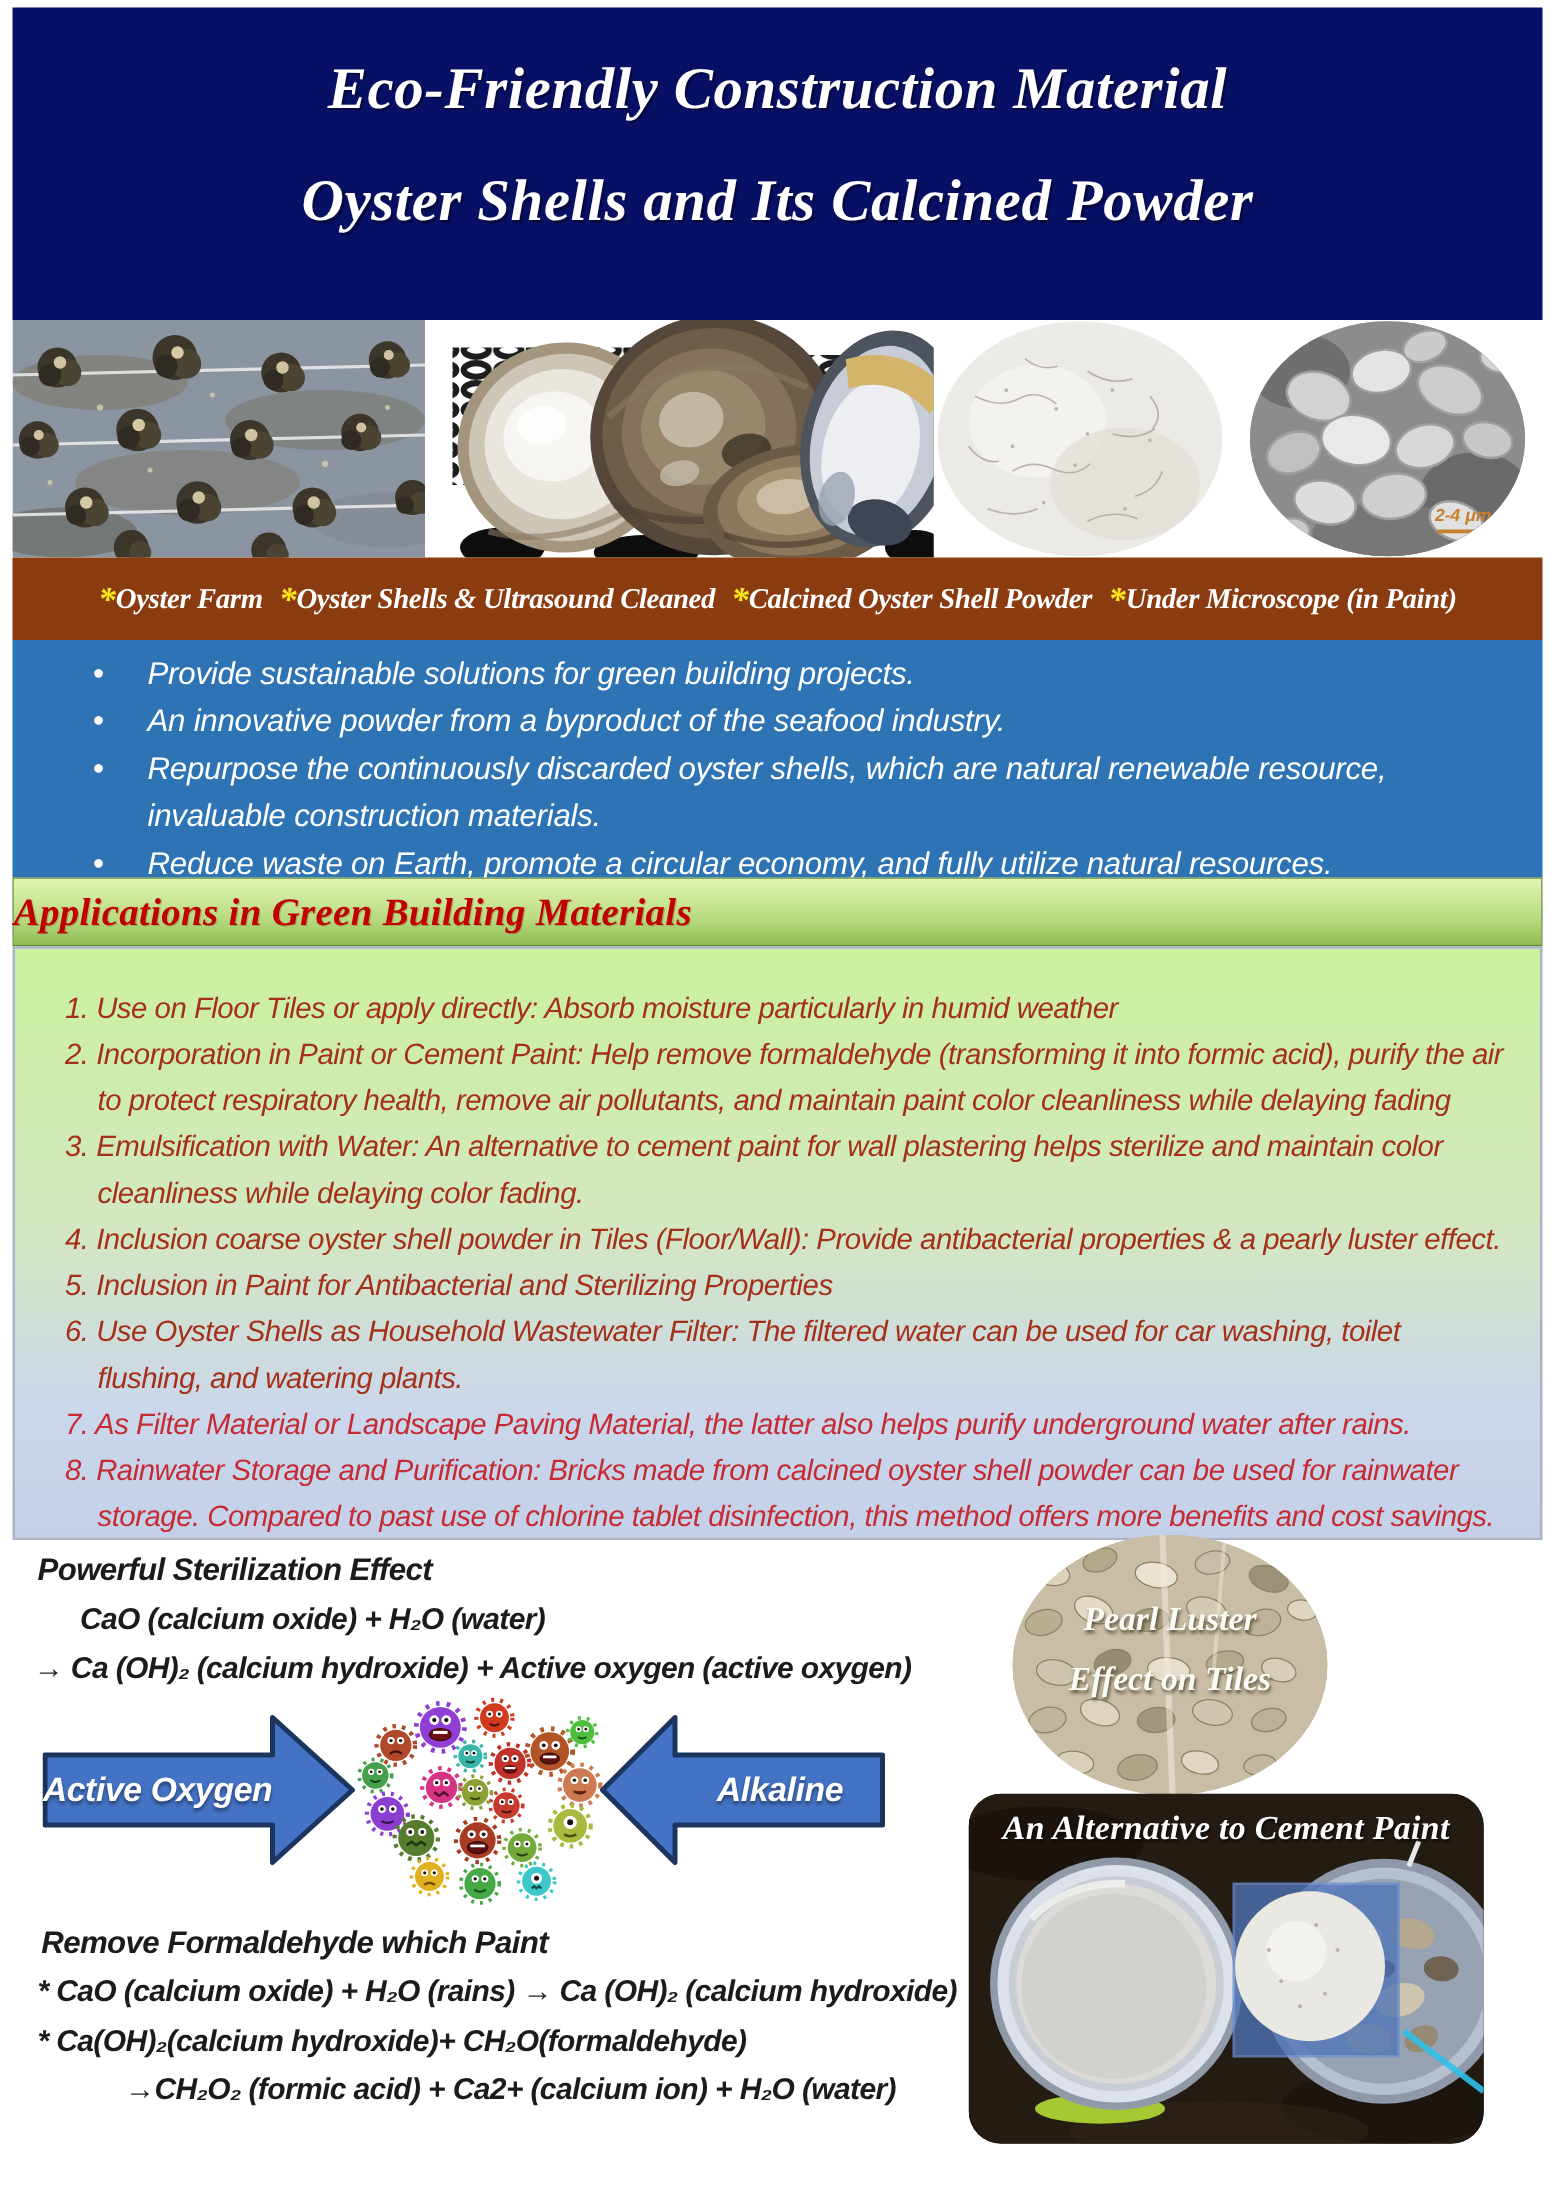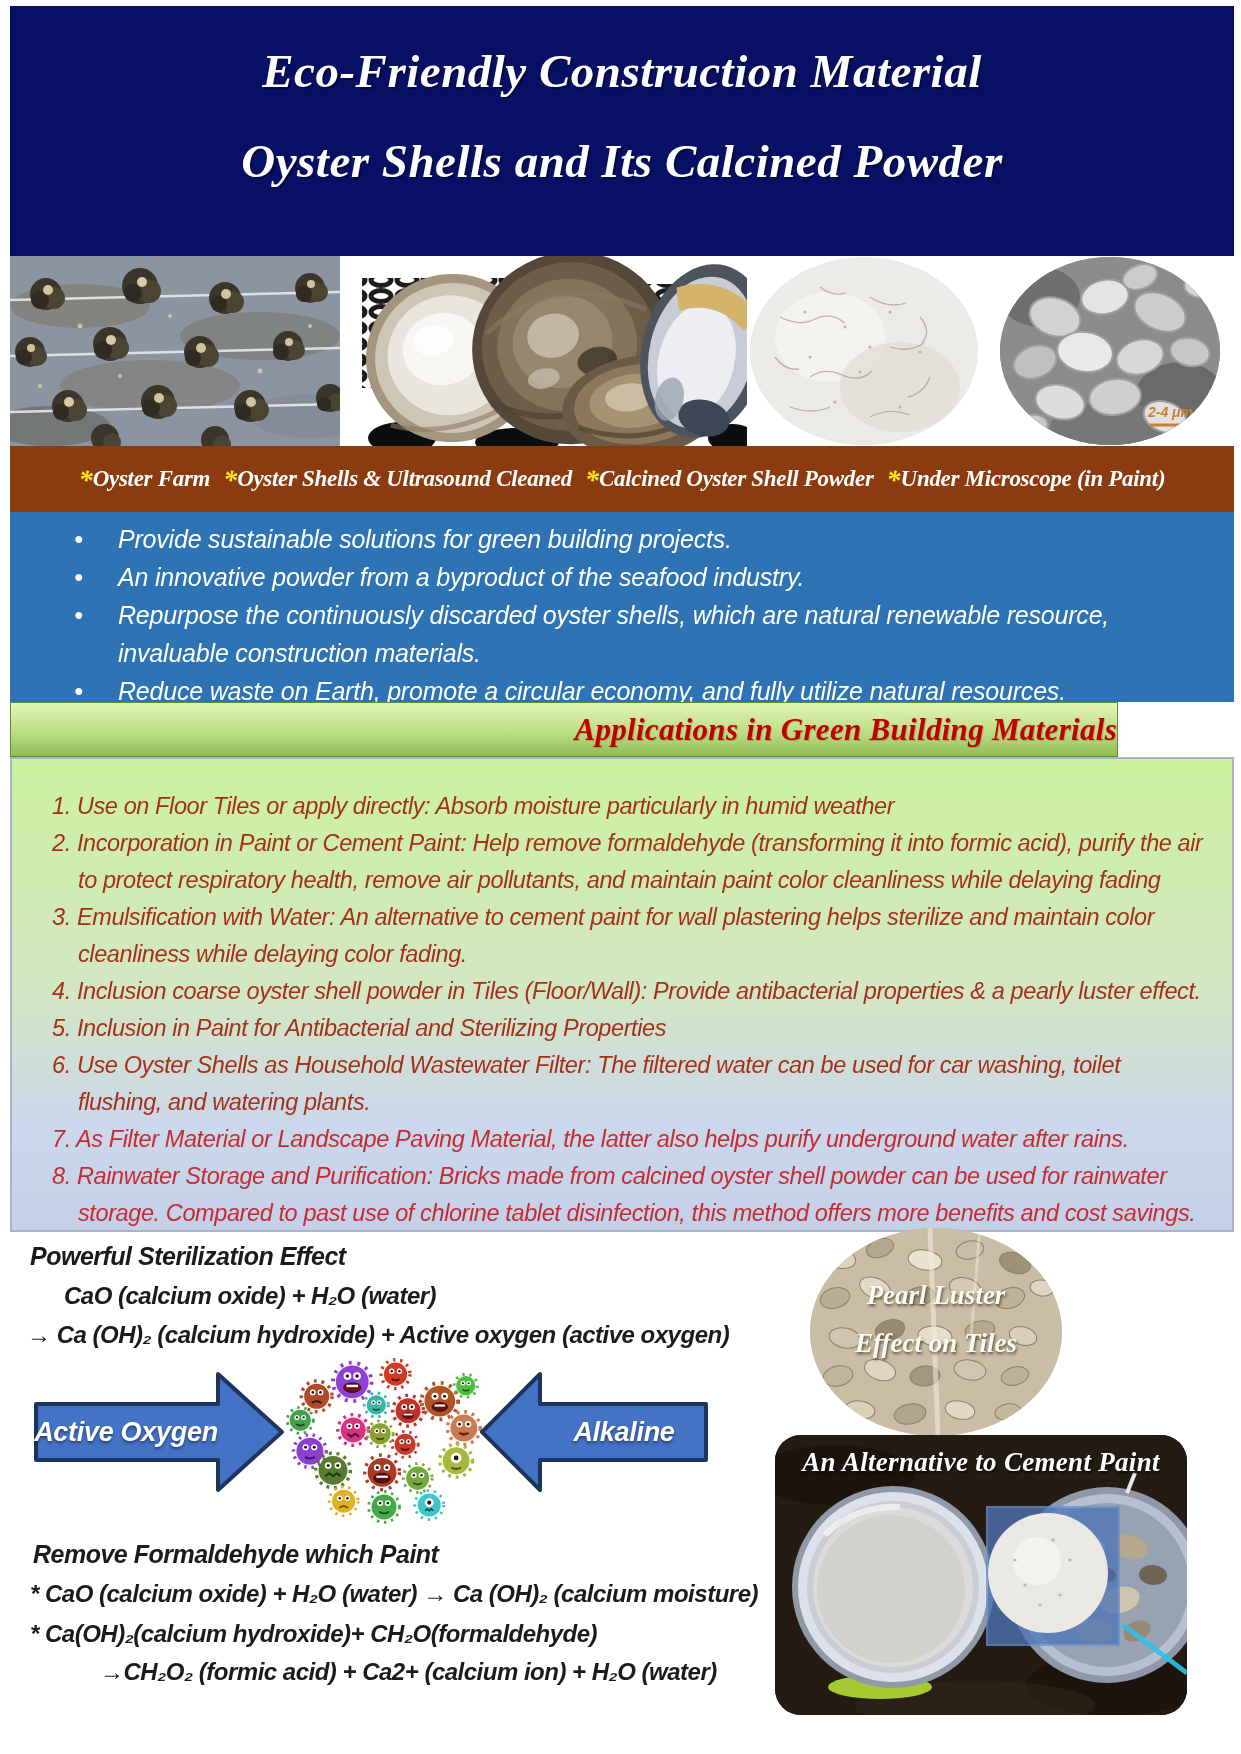--- a/index.html
+++ b/index.html
@@ -23,23 +23,23 @@
   .capstar{color:#ffe81a;font-family:"Liberation Serif","DejaVu Serif",serif;font-weight:bold;font-size:28px;line-height:20px;transform:translateY(3px);}
   .caplbl{color:#ffffff;font-family:"Liberation Serif","DejaVu Serif",serif;font-weight:bold;font-size:23px;letter-spacing:-0.3px;}
   
   .bullets{position:absolute;left:10px;top:512px;width:1224px;height:190px;background:#2e74b5;
         box-sizing:border-box;padding:8px 30px 0 64px;}
   .bullets ul{margin:0;padding:0;list-style:none;}
   .bullets li{display:flex;color:#ffffff;font-size:25px;line-height:38px;letter-spacing:-0.2px;}
   .bdot{flex:0 0 44px;font-size:16px;line-height:38px;}
   .btxt{flex:1;}
   
-  .appband{position:absolute;left:10px;top:702px;width:1108px;height:55px;box-sizing:border-box;
+  .appband{position:absolute;left:10px;top:702px;width:1224px;height:55px;box-sizing:border-box;
         background:linear-gradient(#e2f5b4,#b9db80 60%,#8fbb55);border:1px solid #5d8c35;
-        display:flex;align-items:center;justify-content:flex-end;}
+        display:flex;align-items:center;justify-content:flex-start;}
   .appband .h{color:#c00000;font-family:"Liberation Serif","DejaVu Serif",serif;font-weight:bold;
         font-size:31px;letter-spacing:.3px;text-shadow:1px 1px 0 rgba(120,40,0,.25);}
   
   .applist{position:absolute;left:10px;top:757px;width:1224px;height:475px;box-sizing:border-box;
         background:linear-gradient(#cbf19e,#d3e7c2 48%,#cbd7ea 78%,#c4d0e8);
         border:2px solid #aab4c8;padding:13px 10px 0 24px;}
   .applist ol{margin:16px;padding:0;list-style:none;}
   .applist li{color:#a5301a;font-size:23.5px;line-height:37px;letter-spacing:-0.4px;
         padding-left:26px;text-indent:-26px;}
   .applist li.alt{color:#c52b33;}
@@ -537,21 +537,21 @@
       <polygon points="2,34 184,34 184,4 248,62 184,120 184,90 2,90" fill="#4472c4" stroke="#1c355e" stroke-width="4" stroke-linejoin="round"></polygon>
     </svg>
     <div class="arrowlbl" style="left:34px;top:138px;width:184px;height:124px;">Active Oxygen</div>
 
     <svg style="position:absolute;left:478px;top:138px;" width="230" height="124" viewBox="0 0 230 124">
       <polygon points="228,34 62,34 62,4 4,62 62,120 62,90 228,90" fill="#4472c4" stroke="#1c355e" stroke-width="4" stroke-linejoin="round"></polygon>
     </svg>
     <div class="arrowlbl" style="left:540px;top:138px;width:168px;height:124px;">Alkaline</div>
 
     <div class="chem h" style="left:33px;top:308px;">Remove Formaldehyde which Paint</div>
-    <div class="chem" style="left:30px;top:348px;">* CaO (calcium oxide) + H₂O (water) → Ca (OH)₂ (calcium moisture)</div>
+    <div class="chem" style="left:30px;top:348px;">* CaO (calcium oxide) + H₂O (rains) → Ca (OH)₂ (calcium hydroxide)</div>
     <div class="chem" style="left:30px;top:388px;">* Ca(OH)₂(calcium hydroxide)+ CH₂O(formaldehyde)</div>
     <div class="chem" style="left:100px;top:426px;">→CH₂O₂ (formic acid) + Ca2+ (calcium ion) + H₂O (water)</div>
 
     <div class="pearl">
       <svg viewBox="0 0 252 208" width="252" height="208">
         <rect width="252" height="208" fill="#c9bda6"></rect>
         <g stroke="#8d8268" stroke-width="1">
           <ellipse cx="30" cy="30" rx="16" ry="10" fill="#ddd3bd" transform="rotate(15 30 30)"></ellipse>
           <ellipse cx="70" cy="20" rx="14" ry="9" fill="#b3a78c" transform="rotate(-20 70 20)"></ellipse>
           <ellipse cx="115" cy="32" rx="17" ry="10" fill="#eae2d0" transform="rotate(10 115 32)"></ellipse>

